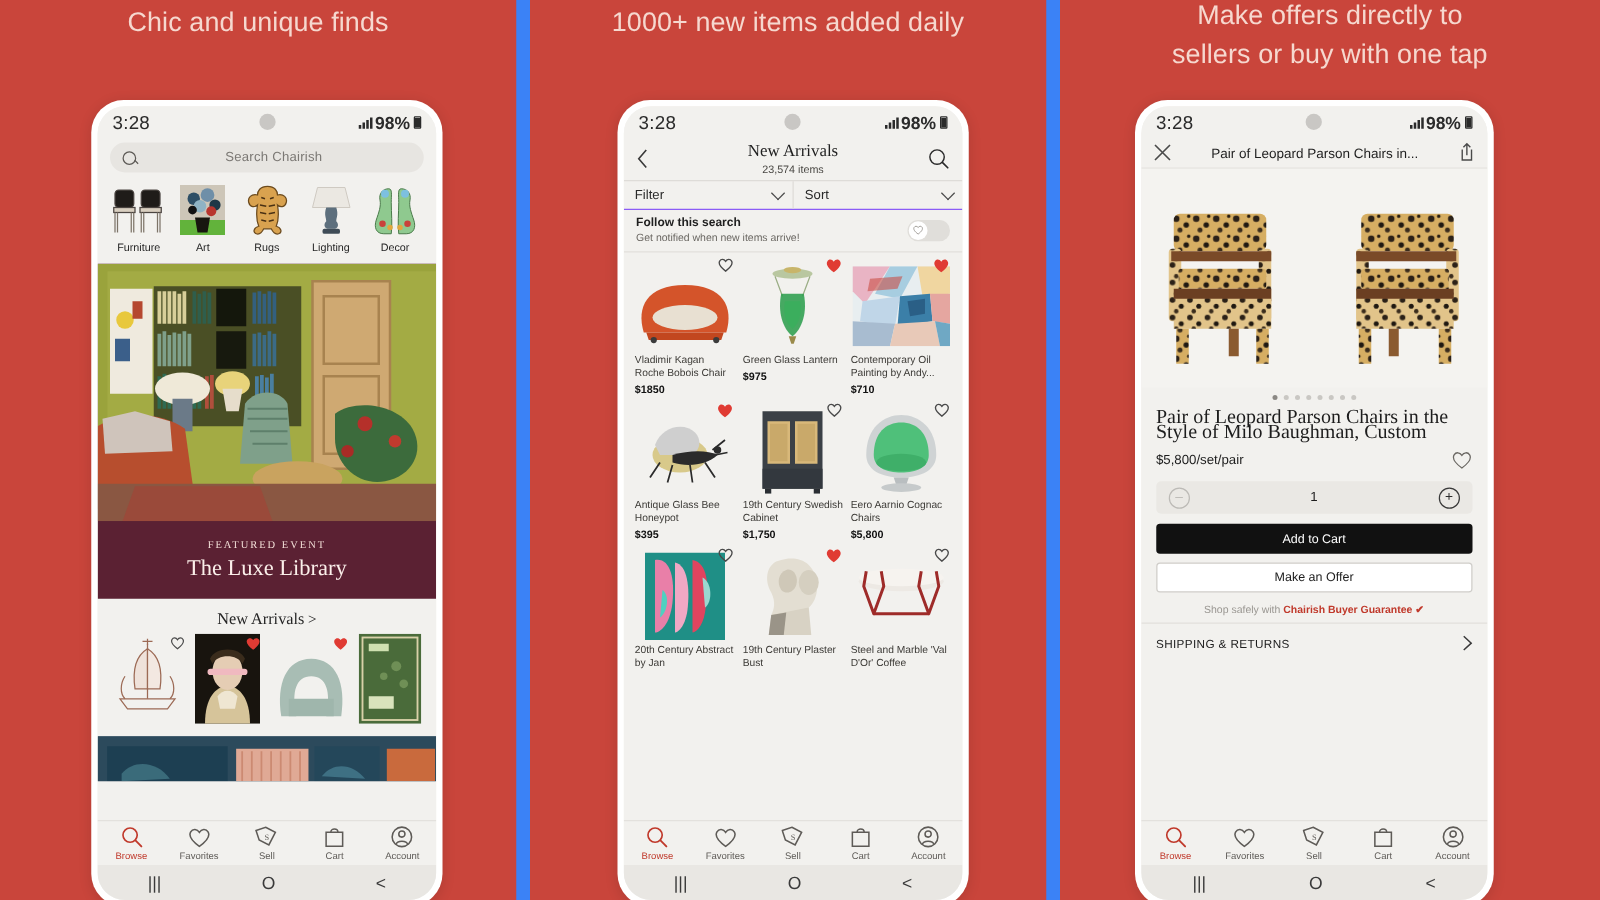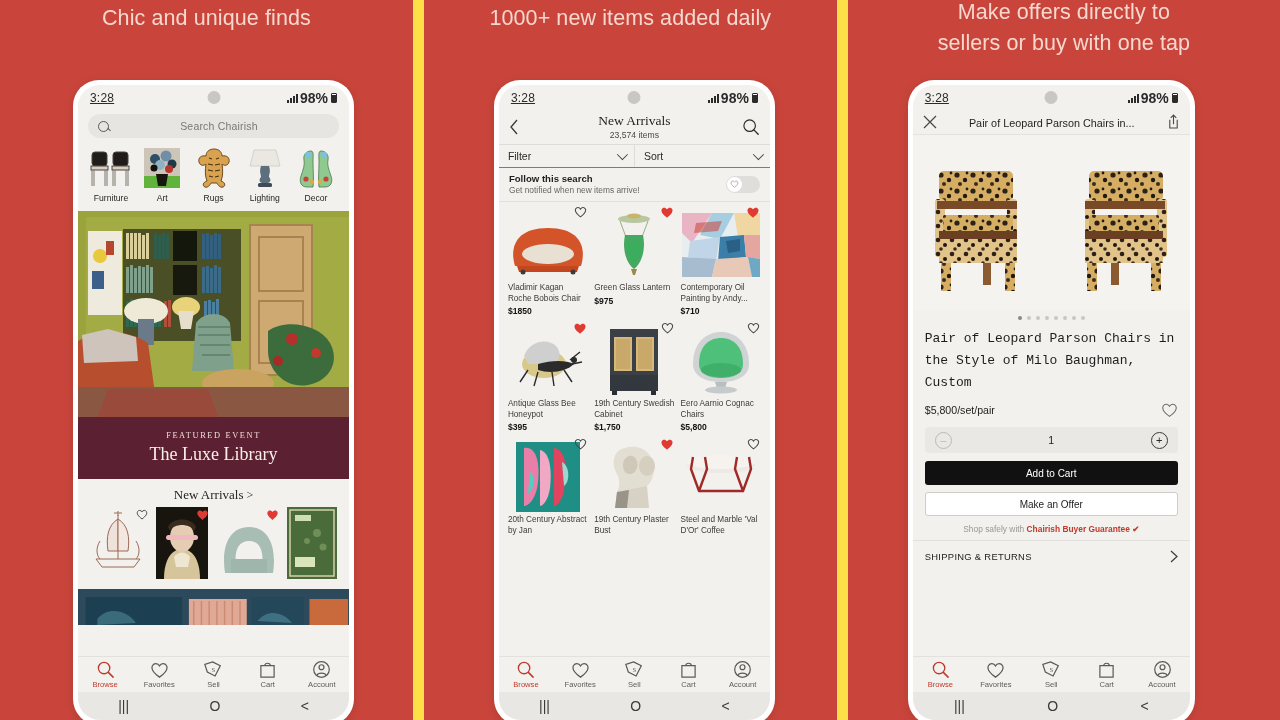--- a/index.html
+++ b/index.html
@@ -2,21 +2,21 @@
 <html><head>
 <meta charset="utf-8">
 <style>
   * { box-sizing: border-box; margin: 0; padding: 0; }
   html, body {
     width: 1280px; height: 720px;
     overflow: hidden;
     background: #fdfcf8;
     font-family: "Liberation Sans", sans-serif;
   }
-  .stage { position: relative; width: 1280px; height: 720px; display: flex; background: #fde047; }
+  .stage { position: relative; width: 1280px; height: 720px; display: flex; background: #3b82f6; }
 
   .panel { position: relative; height: 720px; overflow: hidden; background: #C9453B; }
   .panel.p1 { width: 426px; }
   .panel.p2 { width: 426px; margin-left: 11px; }
   .panel.p3 { width: 446px; margin-left: 11px; }
 
   
   .headline {
     position: absolute; left: 0; right: 0; top: 0;
     text-align: center;
@@ -53,21 +53,21 @@
 
   
   .statusbar {
     position: relative;
     height: 26px;
     background: #F2F1EE;
     display: flex; align-items: center; justify-content: space-between;
     padding: 0 12px;
     flex: 0 0 auto;
   }
-  .sb-time { font-size: 12px; color: #2b2b2b; letter-spacing: .2px; text-decoration: underline; }
+  .sb-time { font-size: 15px; color: #2b2b2b; letter-spacing: .2px; }
   .sb-right { display: flex; align-items: center; gap: 2px; font-size: 14px; color: #2b2b2b; font-weight: 700; }
   .camera { position: absolute; left: 50%; transform: translateX(-50%); top: 6px; width: 13px; height: 13px; border-radius: 50%; background: #c9c7c4; }
   .bars { display: inline-block; width: 11px; height: 9px; position: relative; }
   .bars i { position: absolute; bottom: 0; width: 2px; background: #2b2b2b; }
   .bars i:nth-child(1){left:0;height:3px}
   .bars i:nth-child(2){left:3px;height:5px}
   .bars i:nth-child(3){left:6px;height:7px}
   .bars i:nth-child(4){left:9px;height:9px}
   .batt { width: 6px; height: 10px; border: 1.4px solid #2b2b2b; border-radius: 1px; background: linear-gradient(to top,#2b2b2b 92%, #fff 92%); margin-left:1px; }
 
@@ -140,21 +140,21 @@
   .gcell .gp { font-size: 8.6px; color: #121212; font-weight: 700; margin-top: 2px; }
 
   
   .p3head { display:flex; align-items:flex-end; padding: 3px 10px 5px 10px; border-bottom: 1px solid #e4e2de; }
   .p3head .ttl { flex:1; text-align:center; font-size: 10.8px; color:#1f1f1f; padding: 0 6px;}
   .pdp-img { height: 175px; background: #F4F3F0; display:flex; align-items:center; justify-content:center; position:relative; }
   .dots { display:flex; gap:5px; justify-content:center; align-items:center; padding: 6px 0 2px 0;}
   .dots i { width:4px;height:4px;border-radius:50%;background:#c9c7c3;display:block;}
   .dots i.on { background:#8b8884; }
   .pdp-pad { padding: 6px 12px 0 12px; }
-  .pdp-title { font-family:Liberation Mono, monospace; font-size: 13px; line-height: 22px; color: #1d1d1d; }
+  .pdp-title { font-family:Liberation Serif, serif; font-size: 16px; line-height: 12px; color: #1d1d1d; }
   .pdp-price-row { display:flex; align-items:center; justify-content: space-between; margin-top: 8px;}
   .pdp-price { font-size: 10.6px; color:#1d1d1d; }
   .qty { margin-top: 9px; height: 26px; background: #EAE8E4; border-radius: 4px; display:flex; align-items:center; justify-content:space-between; padding: 0 10px;}
   .qty .circ { width:17px;height:17px;border-radius:50%;border:1.2px solid #3a3a3a; display:flex;align-items:center;justify-content:center; font-size:11px; color:#2a2a2a; line-height:1;}
   .qty .circ.dim { border-color:#bcbab6; color:#bcbab6; }
   .qty .num { font-size: 10.6px; color:#1d1d1d; }
   .btn-dark { margin-top: 8px; height: 24px; background: #111; color:#fff; border-radius: 3px; display:flex;align-items:center;justify-content:center; font-size: 10px; }
   .btn-out { margin-top: 7px; height: 24px; background: #fff; border: 1px solid #cfcdc9; border-radius: 3px; display:flex;align-items:center;justify-content:center; font-size: 10px; color:#1d1d1d; }
   .guar { text-align:center; font-size: 8.4px; margin-top: 8px; color:#9a9792; }
   .guar b { color:#C0392B; font-weight: 600; }

